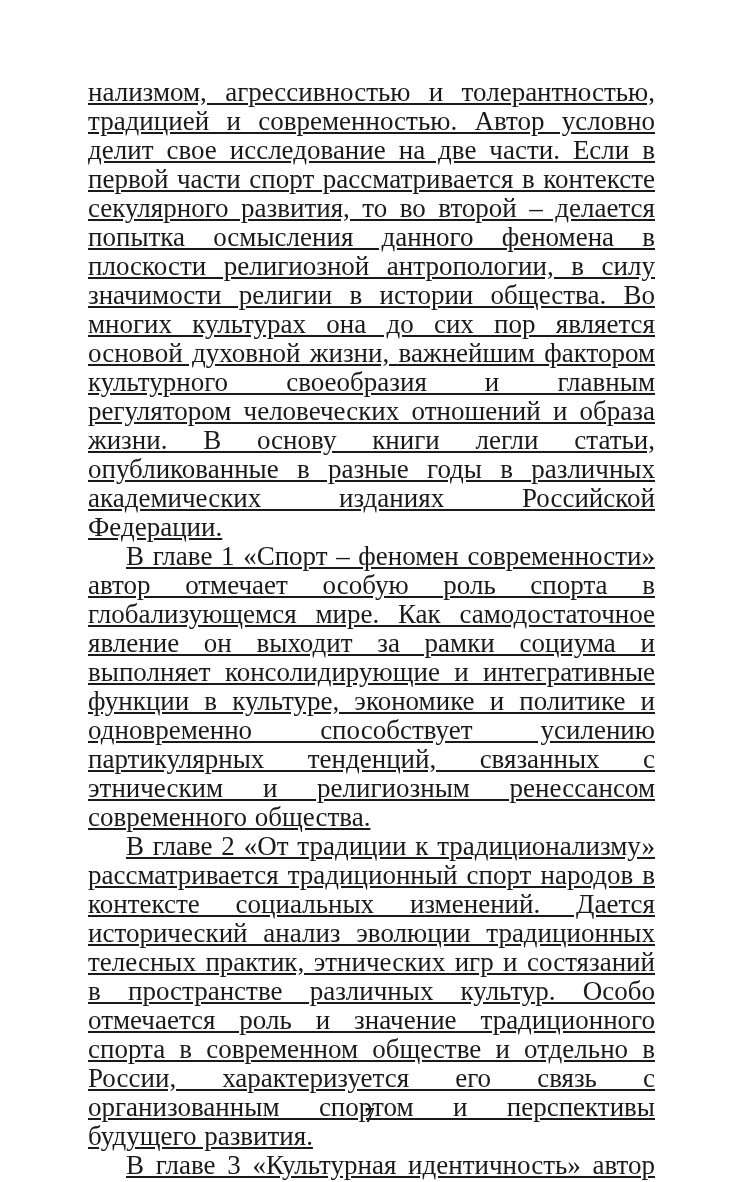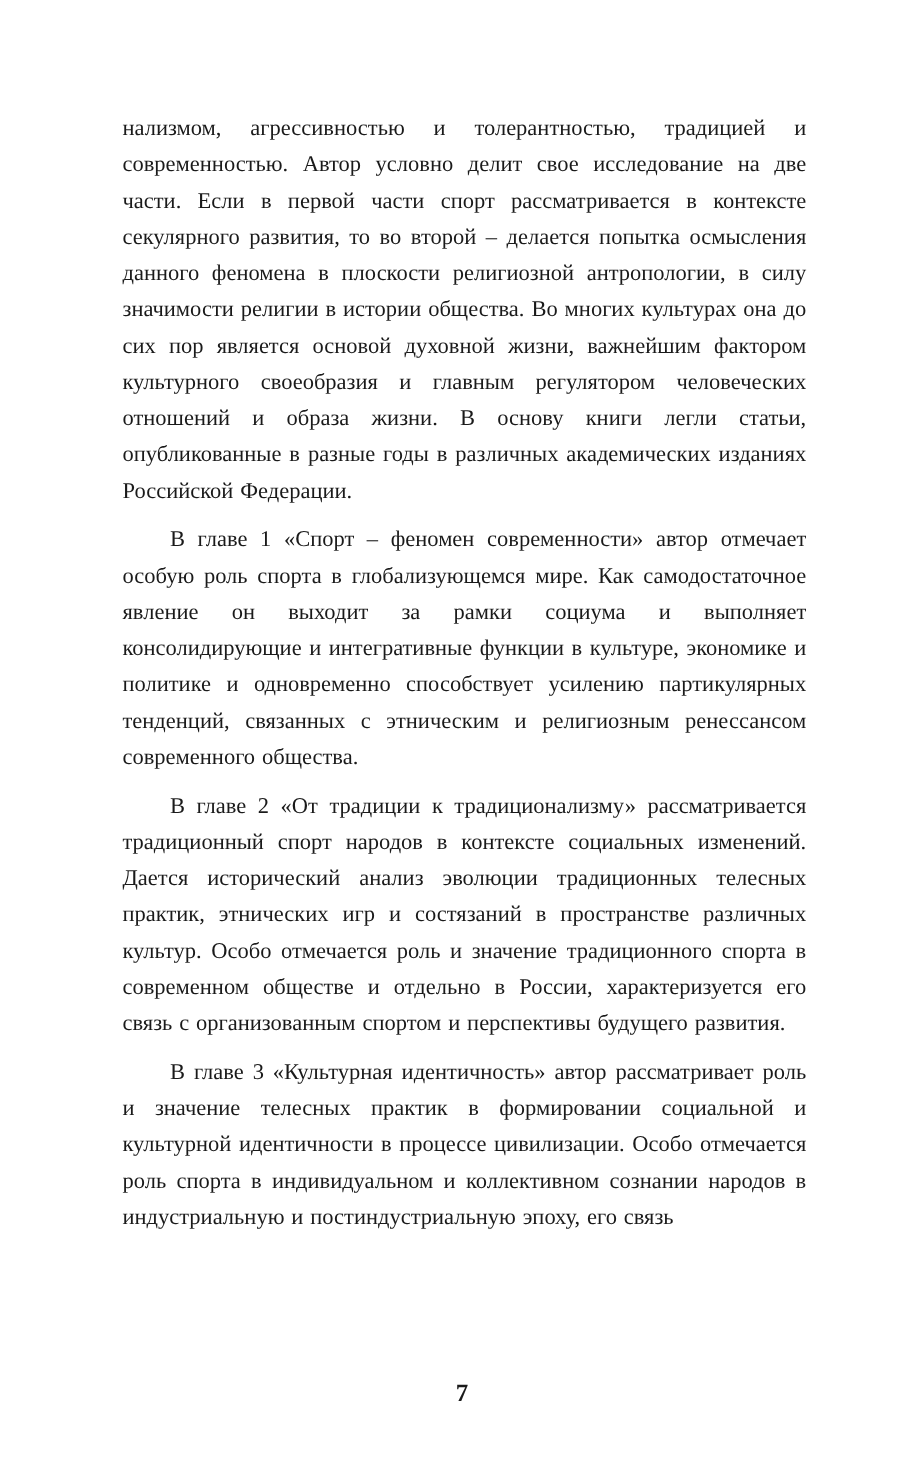--- a/index.html
+++ b/index.html
@@ -16,26 +16,27 @@
     font-family: "Liberation Serif", "DejaVu Serif", serif;
     color: #1a1a1a;
   }
   .text-block {
     position: absolute;
     top: 78px;
     left: 88px;
     width: 567px;
   }
   .text-block p {
-    margin: 10px;
-    font-size: 18px;
+    margin: 0;
+    font-size: 27px;
     line-height: 29px;
     text-align: justify;
     text-justify: inter-word;
     word-spacing: 1px;
+    text-decoration: underline;
   }
   .text-block p.indented {
     text-indent: 38px;
   }
   .page-number {
     position: absolute;
     left: 0;
     right: 0;
     top: 1104px;
     text-align: center;

